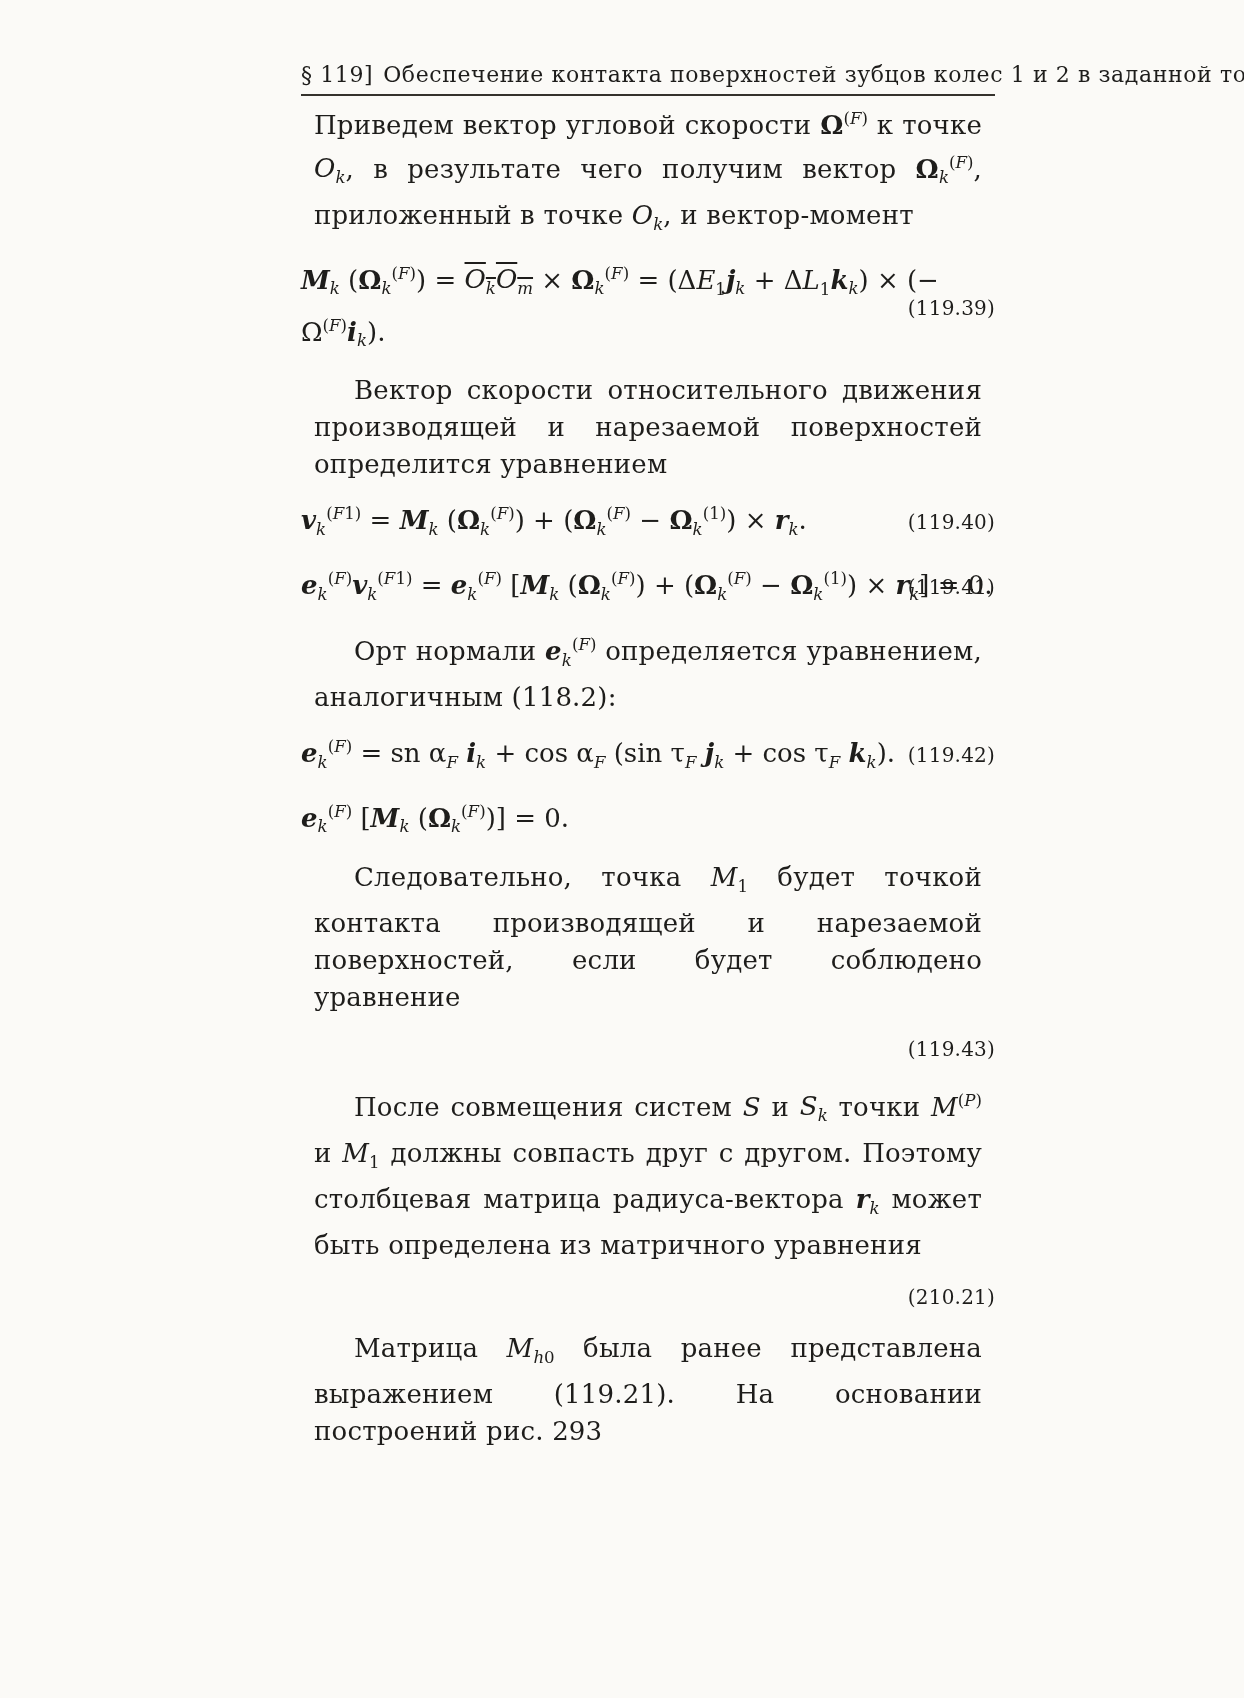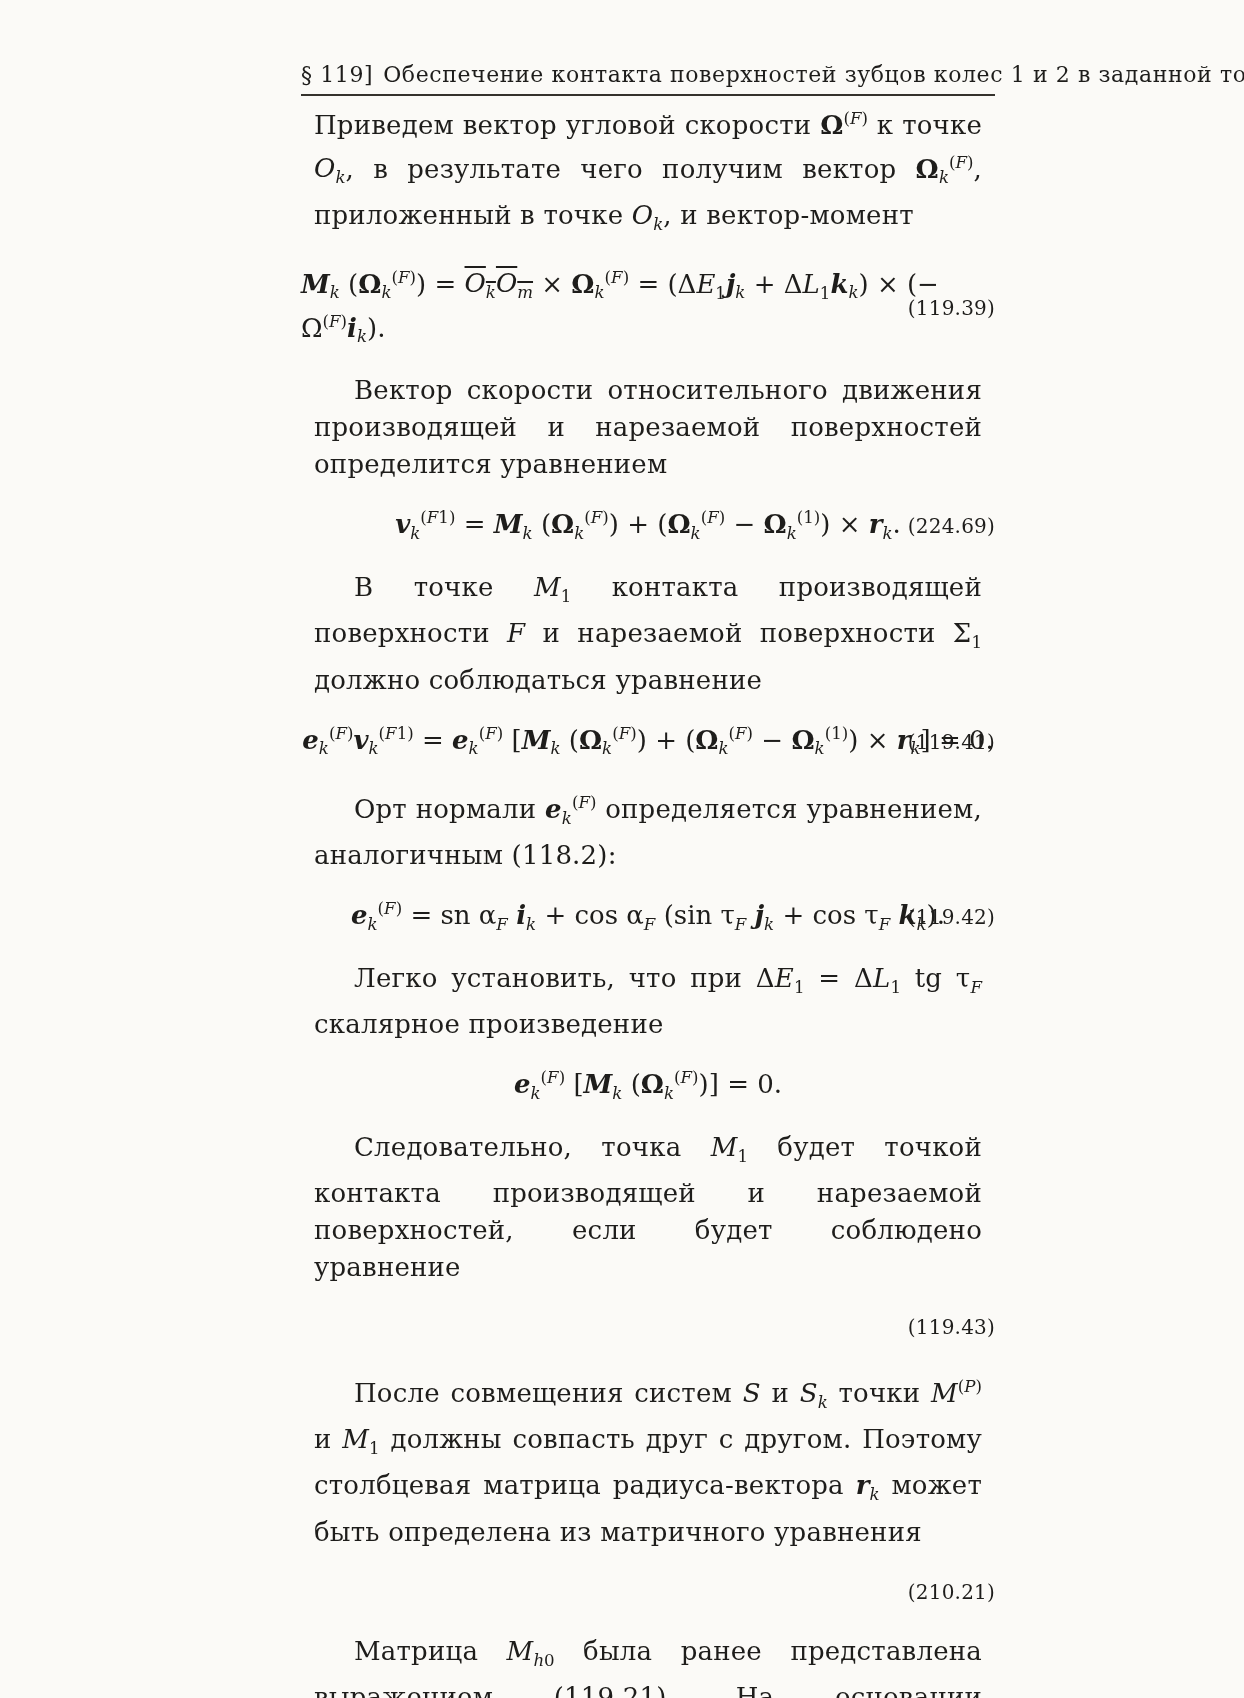--- a/index.html
+++ b/index.html
@@ -30,23 +30,23 @@
   .para{
     font-size:26px;line-height:37px;
     text-align:justify;margin:13px;
     letter-spacing:.2px;
   }
   .ind{text-indent:40px;}
   .mt{margin-top:4px;}
   
   .eqrow{
     position:relative;
-    display:flex;align-items:center;justify-content:center;
-    font-size:26px;line-height:28px;
-    margin:21px 0;
+    display:flex;align-items:center;justify-content:flex-start;
+    font-size:26px;line-height:36px;
+    margin:13px 0;
     min-height:40px;
   }
   .eqnum{
     position:absolute;right:0;top:50%;transform:translateY(-50%);
     font-size:20px;letter-spacing:.2px;
   }
   sub,sup{font-size:64%;letter-spacing:0;}
   sup sup{font-size:80%;}
   .ol{text-decoration:overline;}
 </style>
@@ -65,38 +65,36 @@
 
   <div class="eqrow">
     <span class="eqbody"><b><i>M</i></b><i><sub>k</sub></i> (<b>Ω</b><i><sub>k</sub></i><sup>(<i>F</i>)</sup>) = <span class="ol"><i>O<sub>k</sub>O<sub>m</sub></i></span> × <b>Ω</b><i><sub>k</sub></i><sup>(<i>F</i>)</sup> = (Δ<i>E</i><sub>1</sub><b><i>j</i></b><i><sub>k</sub></i> + Δ<i>L</i><sub>1</sub><b><i>k</i></b><i><sub>k</sub></i>) × (− Ω<sup>(<i>F</i>)</sup><b><i>i</i></b><i><sub>k</sub></i>).</span>
     <span class="eqnum">(119.39)</span>
   </div>
 
   <p class="para ind">Вектор скорости относительного движения производящей и нарезаемой поверхностей определится уравнением</p>
 
   <div class="eqrow">
     <span class="eqbody"><b><i>v</i></b><i><sub>k</sub></i><sup>(<i>F</i>1)</sup> = <b><i>M</i></b><i><sub>k</sub></i> (<b>Ω</b><i><sub>k</sub></i><sup>(<i>F</i>)</sup>) + (<b>Ω</b><i><sub>k</sub></i><sup>(<i>F</i>)</sup> − <b>Ω</b><i><sub>k</sub></i><sup>(1)</sup>) × <b><i>r</i></b><i><sub>k</sub></i>.</span>
-    <span class="eqnum">(224.69)</span>
+    <span class="eqnum">(119.40)</span>
   </div>
 
-  <p class="para ind">В точке <i>M</i><sub>1</sub> контакта производящей поверхности <i>F</i> и нарезаемой поверхности Σ<sub>1</sub> должно соблюдаться уравнение</p>
 
   <div class="eqrow">
     <span class="eqbody"><b><i>e</i></b><i><sub>k</sub></i><sup>(<i>F</i>)</sup><b><i>v</i></b><i><sub>k</sub></i><sup>(<i>F</i>1)</sup> = <b><i>e</i></b><i><sub>k</sub></i><sup>(<i>F</i>)</sup> [<b><i>M</i></b><i><sub>k</sub></i> (<b>Ω</b><i><sub>k</sub></i><sup>(<i>F</i>)</sup>) + (<b>Ω</b><i><sub>k</sub></i><sup>(<i>F</i>)</sup> − <b>Ω</b><i><sub>k</sub></i><sup>(1)</sup>) × <b><i>r</i></b><i><sub>k</sub></i>] = 0.</span>
     <span class="eqnum">(119.41)</span>
   </div>
 
   <p class="para ind">Орт нормали <b><i>e</i></b><i><sub>k</sub></i><sup>(<i>F</i>)</sup> определяется уравнением, аналогичным (118.2):</p>
 
   <div class="eqrow">
     <span class="eqbody"><b><i>e</i></b><i><sub>k</sub></i><sup>(<i>F</i>)</sup> = sn α<i><sub>F</sub></i> <b><i>i</i></b><i><sub>k</sub></i> + cos α<i><sub>F</sub></i> (sin τ<i><sub>F</sub></i> <b><i>j</i></b><i><sub>k</sub></i> + cos τ<i><sub>F</sub></i> <b><i>k</i></b><i><sub>k</sub></i>).</span>
     <span class="eqnum">(119.42)</span>
   </div>
 
-  <p class="para ind">Легко установить, что при Δ<i>E</i><sub>1</sub> = Δ<i>L</i><sub>1</sub> tg τ<i><sub>F</sub></i> скалярное произведение</p>
 
   <div class="eqrow">
     <span class="eqbody"><b><i>e</i></b><i><sub>k</sub></i><sup>(<i>F</i>)</sup> [<b><i>M</i></b><i><sub>k</sub></i> (<b>Ω</b><i><sub>k</sub></i><sup>(<i>F</i>)</sup>)] = 0.</span>
   </div>
 
   <p class="para ind">Следовательно, точка <i>M</i><sub>1</sub> будет точкой контакта производящей и нарезаемой поверхностей, если будет соблюдено уравнение</p>
 
   <div class="eqrow">
     <span class="eqnum">(119.43)</span>
   </div>

